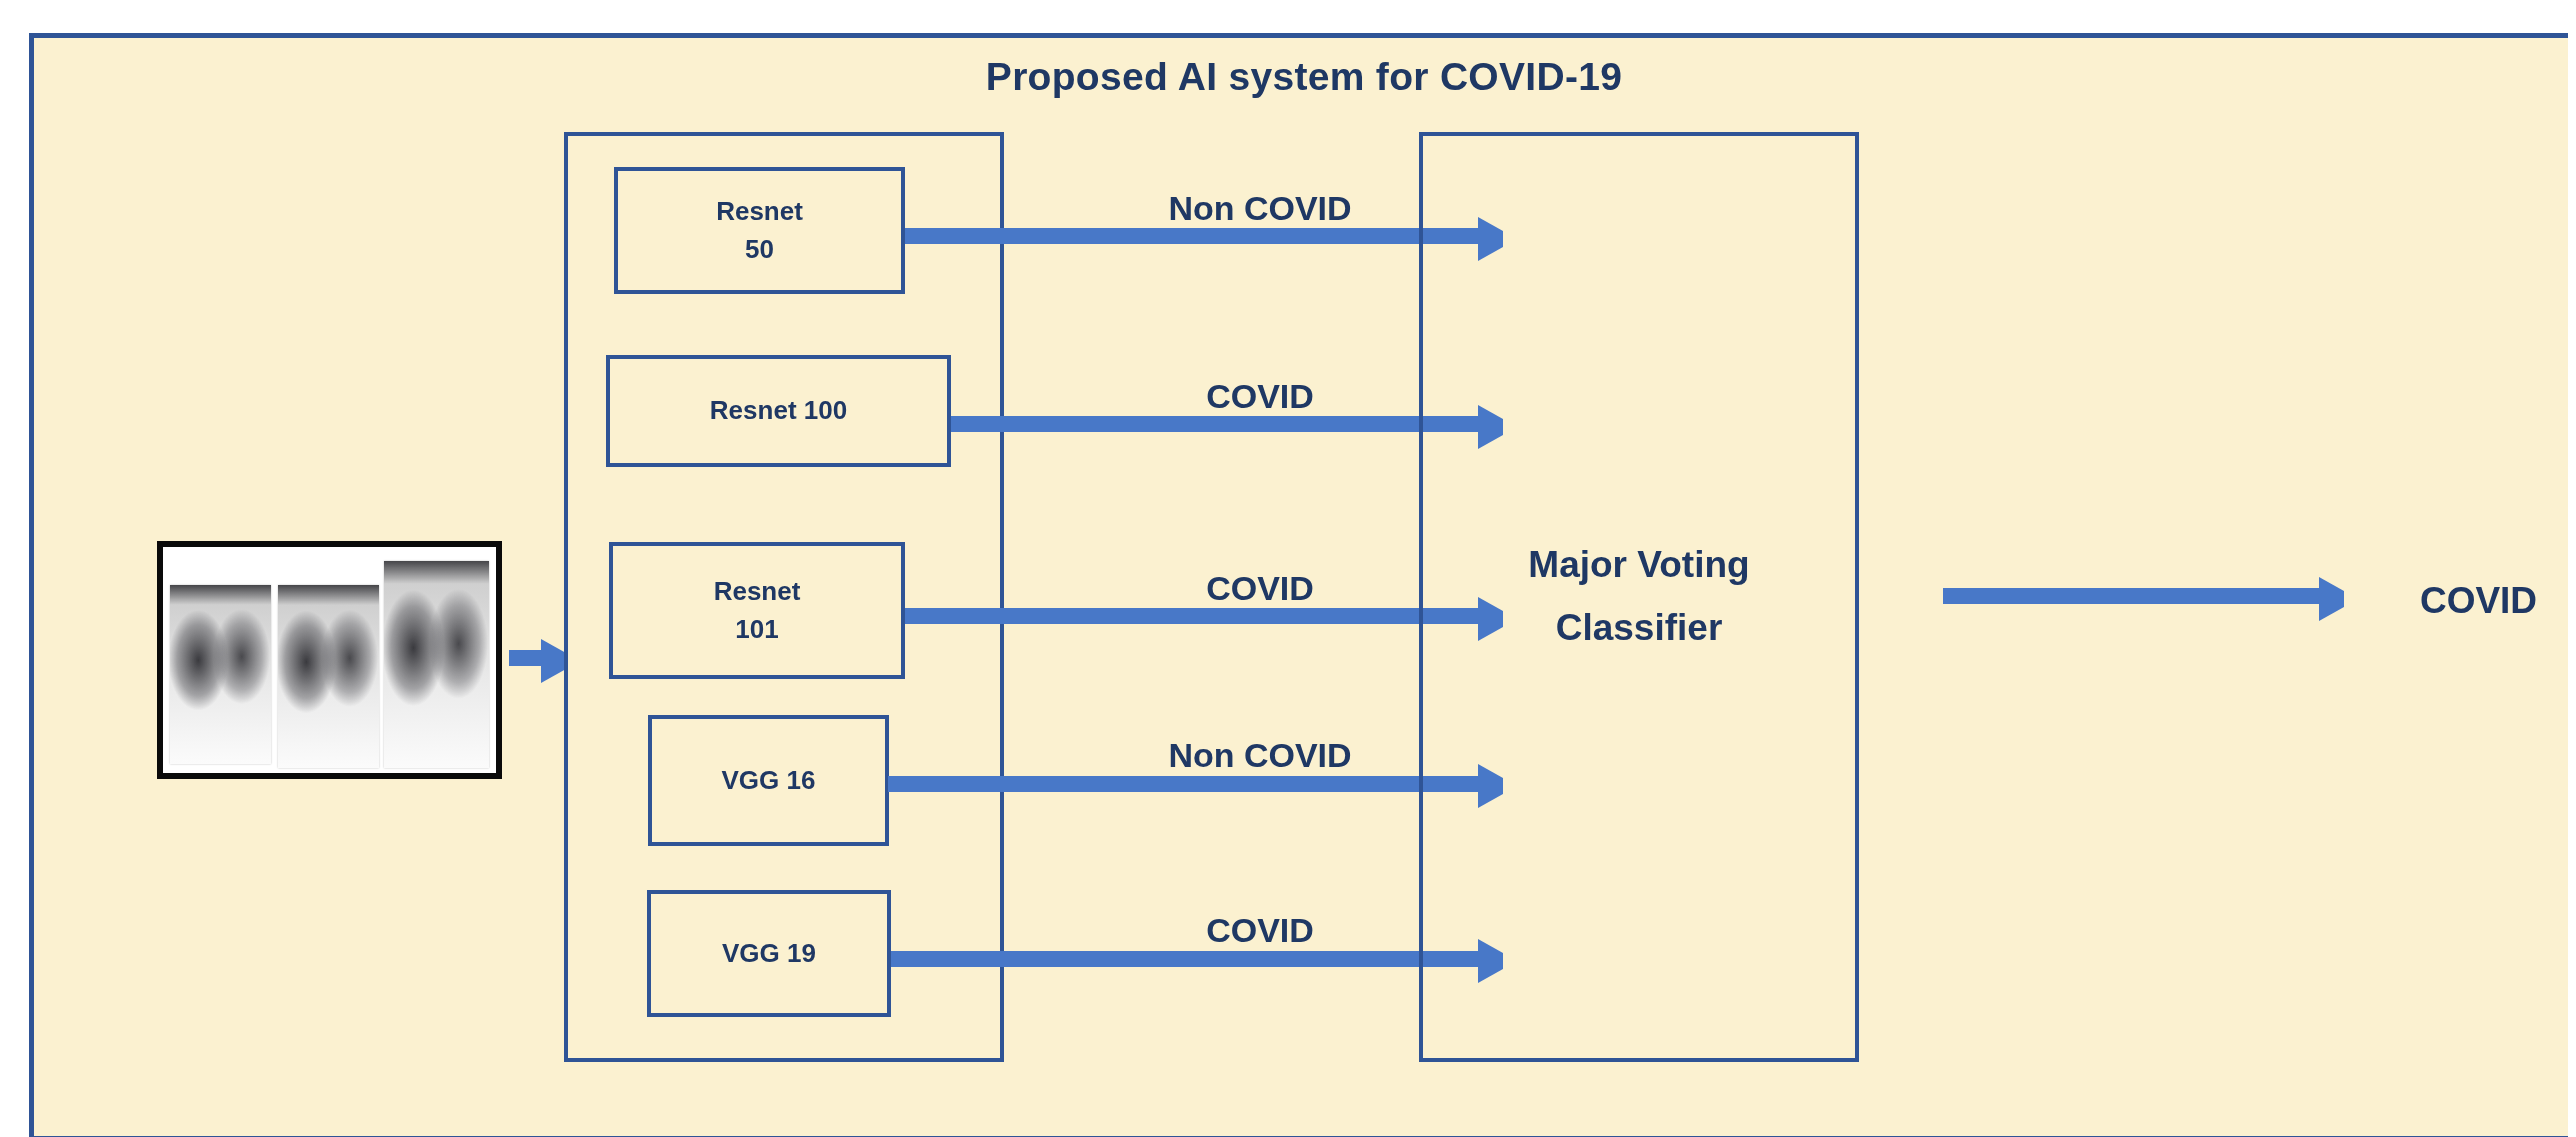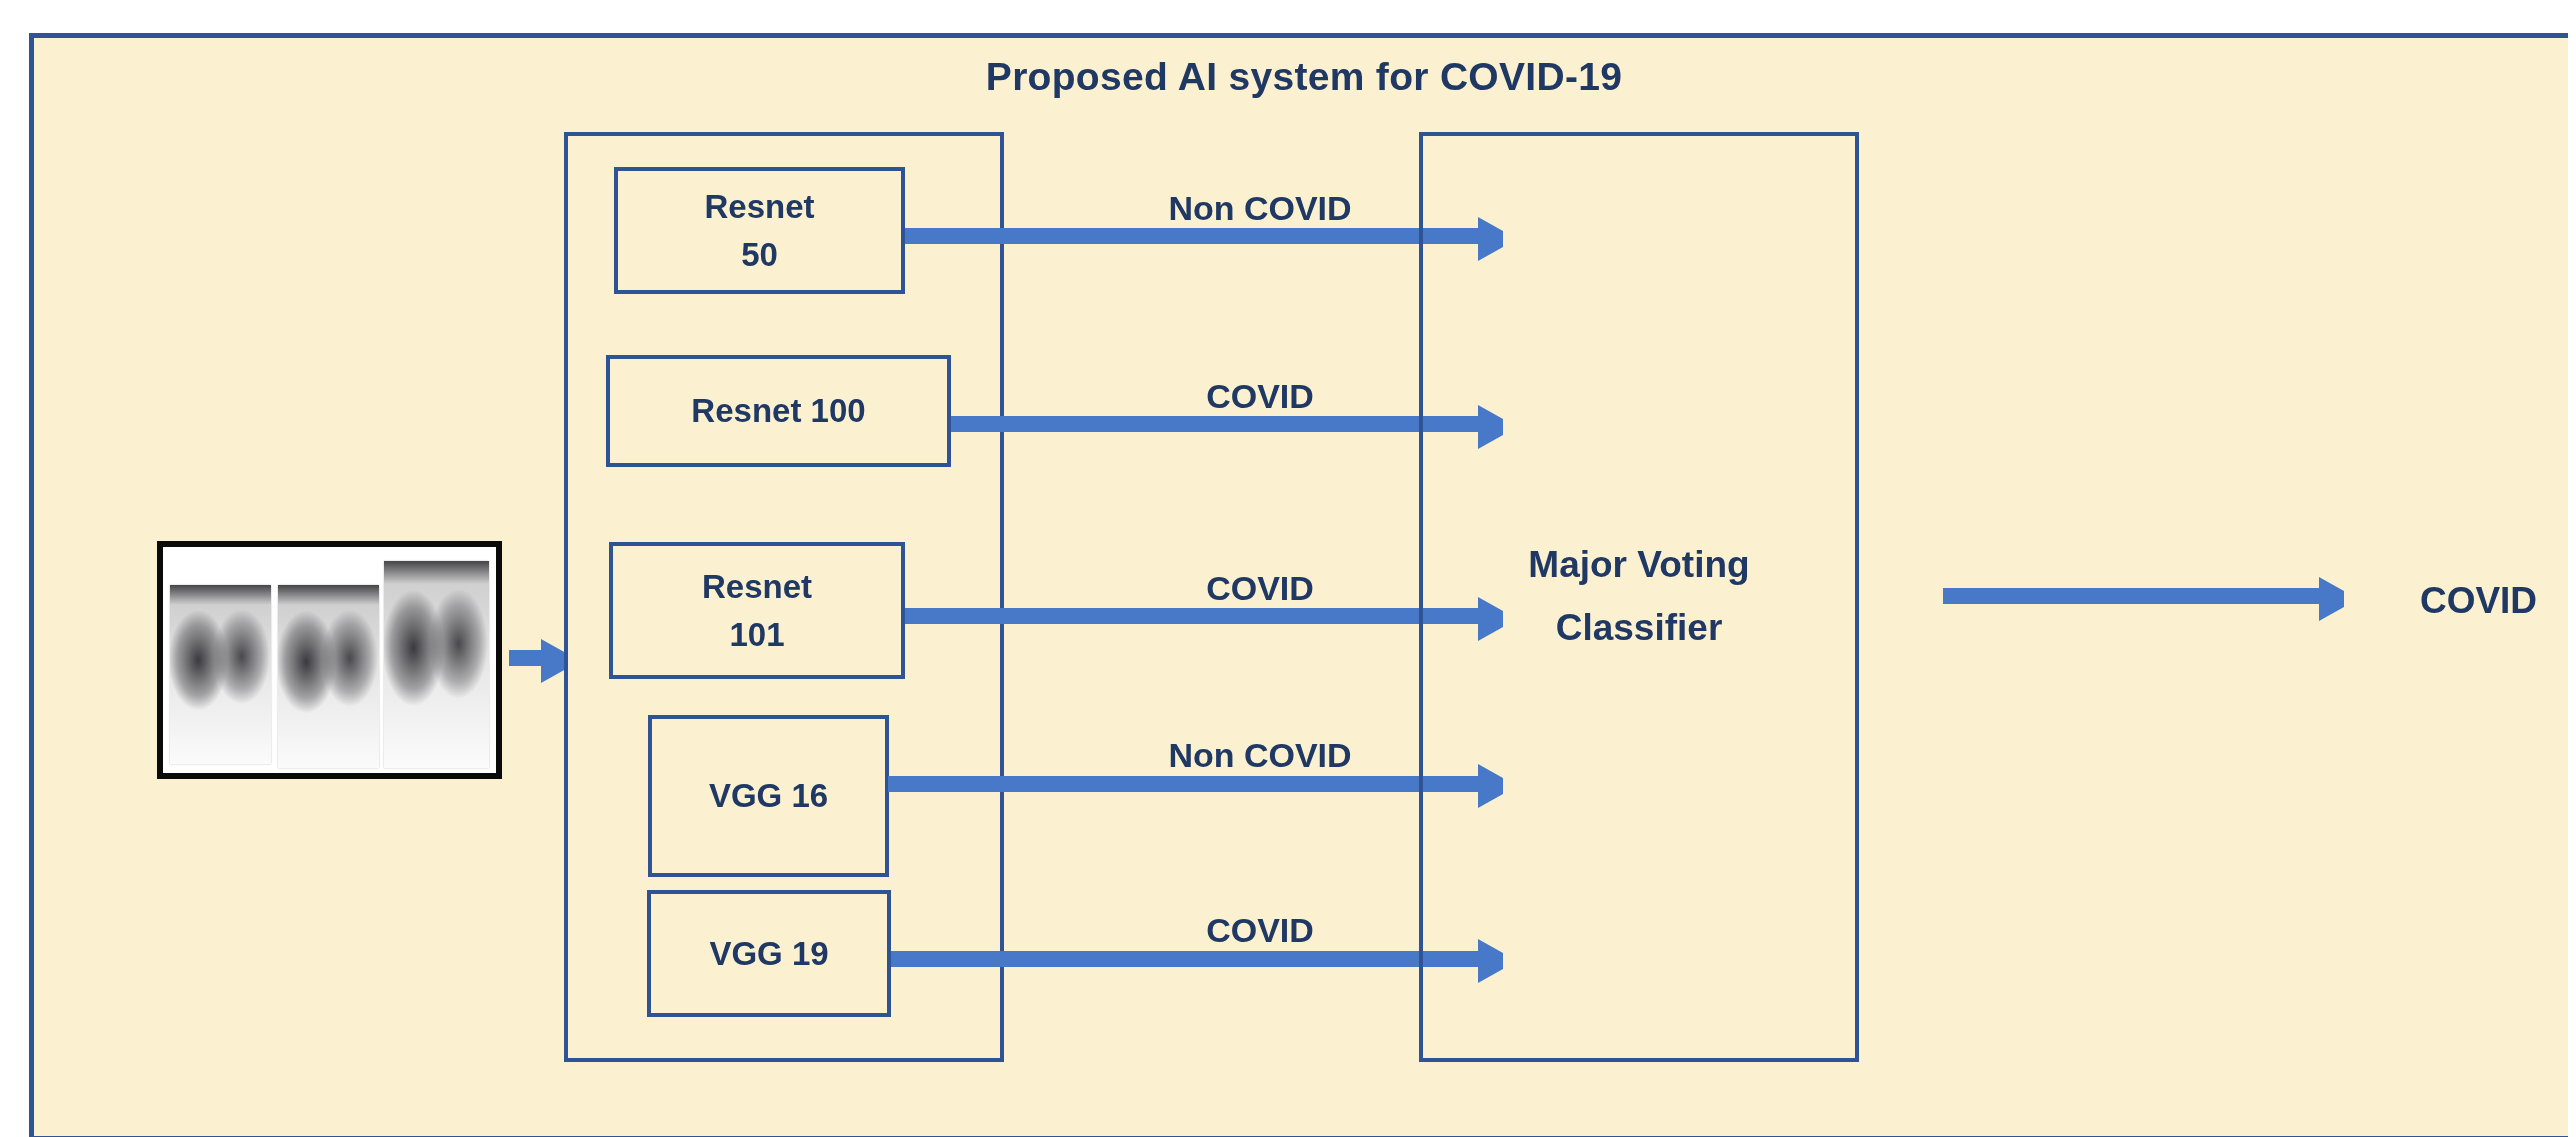--- a/index.html
+++ b/index.html
@@ -49,29 +49,29 @@
 
   .box {
     position: absolute;
     border: 4.7px solid var(--border);
     display: flex;
     align-items: center;
     justify-content: center;
     text-align: center;
     color: var(--text);
     font-weight: bold;
-    font-size: 33px;
+    font-size: 26px;
     line-height: 1.45;
     white-space: pre-line;
   }
 
   .box-resnet50  { left: 598px; top: 151px;  width: 291px; height: 127px; }
   .box-resnet100 { left: 590px;  top: 339px;  width: 345px; height: 112px; }
   .box-resnet101 { left: 593px; top: 526px;  width: 296px; height: 137px; }
-  .box-vgg16     { left: 632px; top: 699px; width: 241px; height: 162px; }
+  .box-vgg16     { left: 632px; top: 699px; width: 241px; height: 131px; }
   .box-vgg19     { left: 631px; top: 874px; width: 244px; height: 127px; }
 
   .classifier-box {
     position: absolute;
     left: 1403px; top: 116px;
     width: 440px; height: 930px;
     border: 4.7px solid var(--border);
     display: flex;
     align-items: center;
     justify-content: center;

